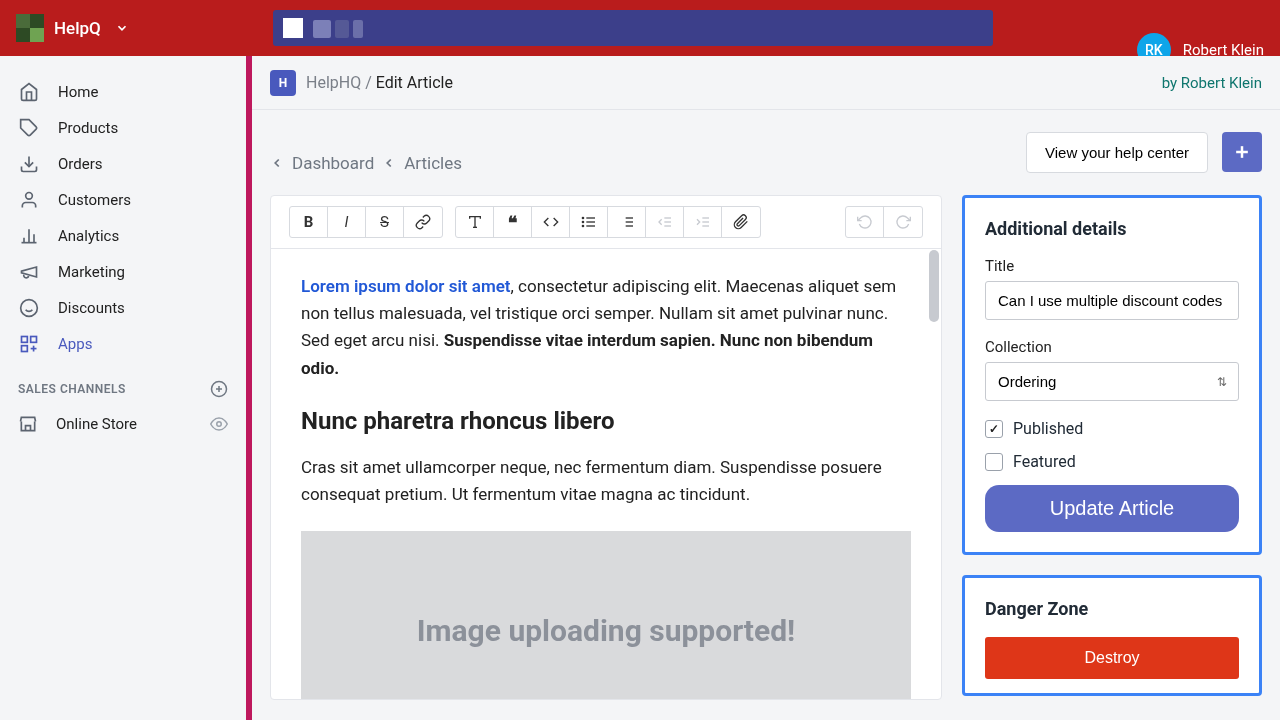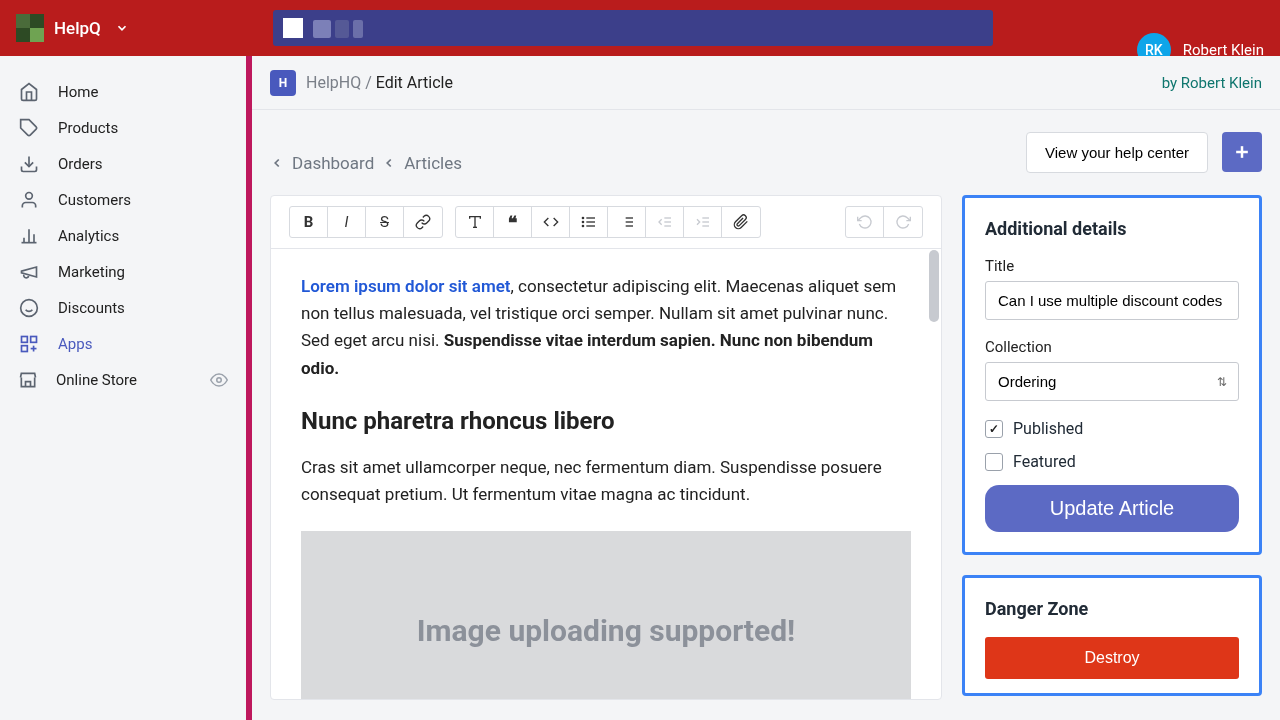--- a/index.html
+++ b/index.html
@@ -193,20 +193,30 @@
           <rect x="3" y="3" width="7" height="7"></rect>
           <rect x="14" y="3" width="7" height="7"></rect>
           <rect x="3" y="14" width="7" height="7"></rect>
           <line x1="17.5" y1="14" x2="17.5" y2="21"></line>
           <line x1="14" y1="17.5" x2="21" y2="17.5"></line>
         </svg>
       </span>
     <span>Apps</span>
   </div>
 
+  <div class="side-section">
+    <span>SALES CHANNELS</span>
+    <span class="plus">
+      <svg width="18" height="18" viewBox="0 0 24 24" fill="none" stroke="currentColor" stroke-width="2">
+          <circle cx="12" cy="12" r="10"></circle>
+          <line x1="12" y1="8" x2="12" y2="16"></line>
+          <line x1="8" y1="12" x2="16" y2="12"></line>
+        </svg>
+    </span>
+  </div>
   <div class="side-channel">
     <span class="icon">
         <svg width="20" height="20" viewBox="0 0 24 24" fill="none" stroke="#5c6470" stroke-width="2">
           <path d="M3 9l1-5h16l1 5"></path>
           <path d="M4 9v11h16V9"></path>
           <path d="M9 20v-6h6v6"></path>
         </svg>
       </span>
     <span>Online Store</span>
     <span class="eye">

